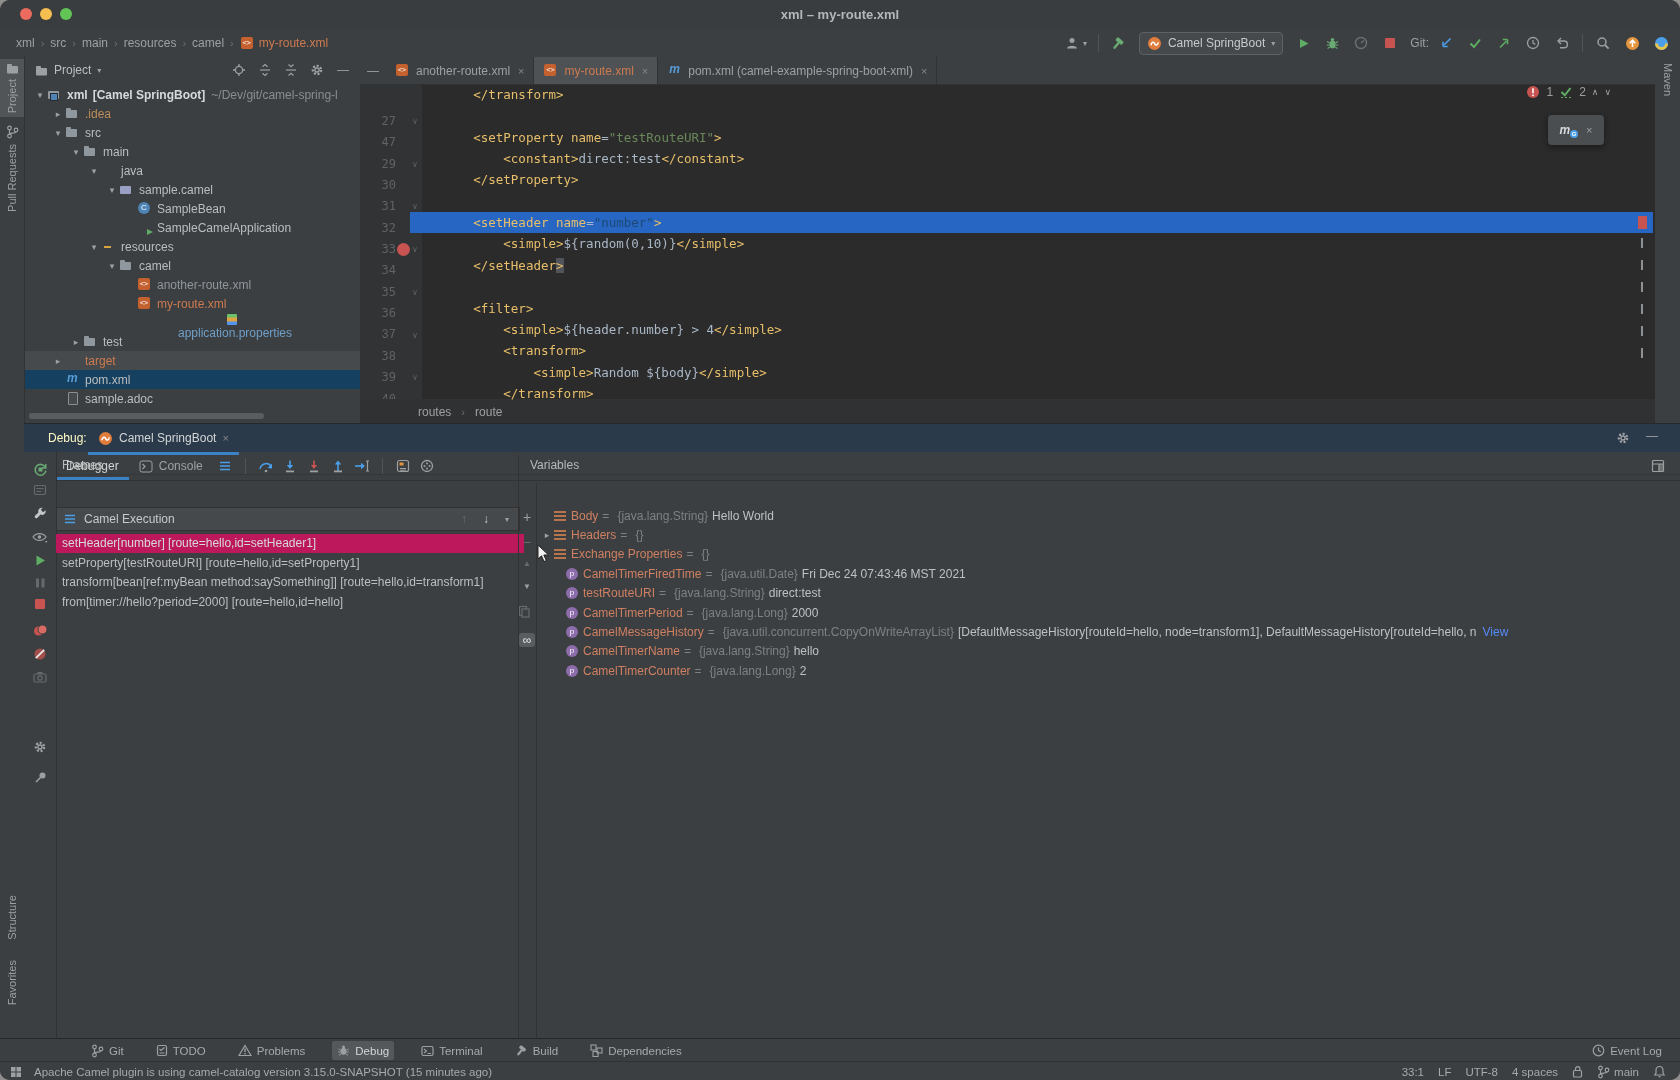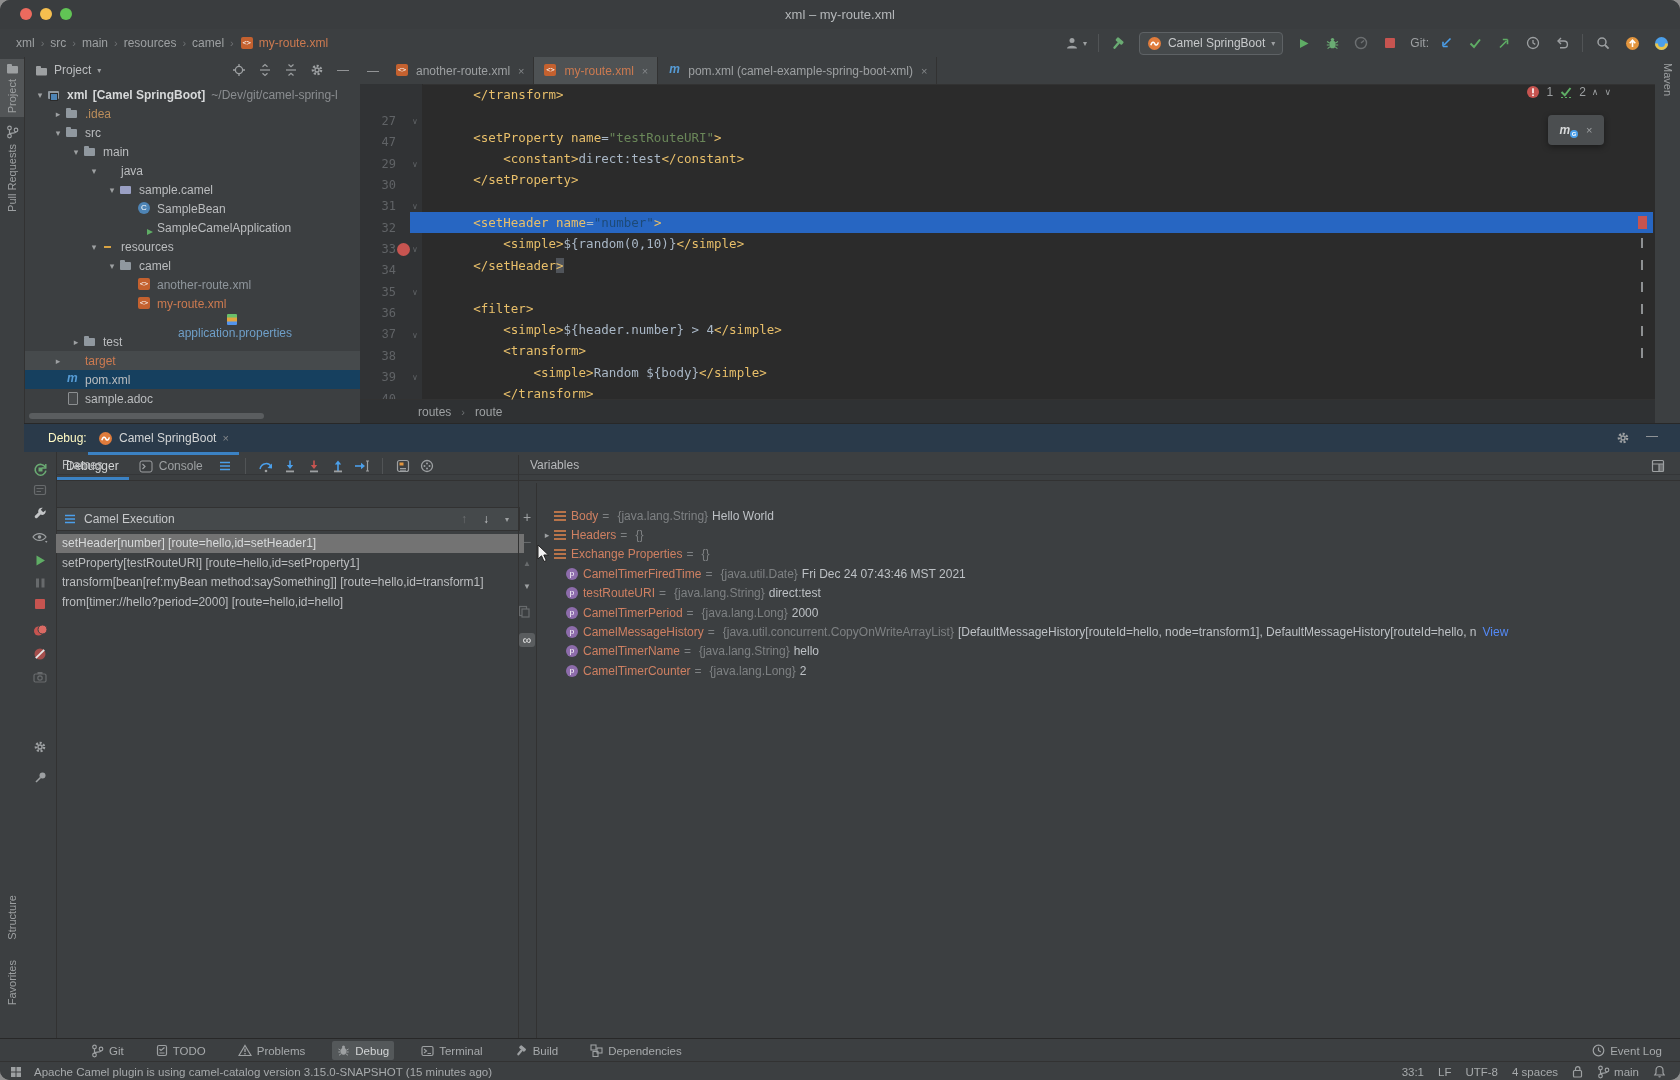--- a/index.html
+++ b/index.html
@@ -1,19 +1,19 @@
 <!DOCTYPE html>
 <html><head>
 <meta charset="utf-8">
 <style>
   html,body{margin:0;padding:0;background:#8e8e8e;width:1680px;height:1080px;font-family:"Liberation Sans",sans-serif;-webkit-font-smoothing:antialiased;}
   #win{position:relative;width:1680px;height:1080px;background:#3c3f41;border-radius:10px;overflow:hidden;font-size:12px;color:#bbbdbf;}
   .abs{position:absolute;}
   
-  #titlebar{position:absolute;left:0;top:0;right:0;height:29px;background:#3a3d3f;border-bottom:6px solid #eab308;}
+  #titlebar{position:absolute;left:0;top:0;right:0;height:29px;background:#3a3d3f;border-bottom:6px solid #eab308;font-weight:bold;}
   .tl{position:absolute;top:8px;width:12px;height:12px;border-radius:50%;}
   #title{position:absolute;left:0;right:0;top:0;height:29px;line-height:29px;text-align:center;color:#b4b7b9;font-size:13px;}
   
   #navbar{position:absolute;left:0;top:29px;right:0;height:28px;background:#3c3f41;border-bottom:1px solid #323232;}
   #crumbs{position:absolute;left:16px;top:0;height:28px;display:flex;align-items:center;gap:6px;color:#9da0a2;}
   .crumb-sep{color:#6e7173;font-size:11px;}
   .crumb-cur{color:#cc7a50;display:flex;align-items:center;gap:4px;}
   #navicons{position:absolute;right:10px;top:0;height:28px;display:flex;align-items:center;gap:11px;}
   .nsep{width:1px;height:18px;background:#515456;}
   #runbox{display:flex;align-items:center;gap:6px;background:#45494b;border:1px solid #5e6265;border-radius:4px;height:21px;padding:0 7px;color:#c7c9cb;}
@@ -83,21 +83,21 @@
   .dtabbtn{height:28px;display:flex;align-items:center;gap:6px;padding:0 10px;color:#9da0a2;}
   .dtabbtn.active{color:#d3d5d6;box-shadow:inset 0 -3px 0 #3b82c4;}
   .tbsep{width:1px;height:16px;background:#515456;margin:0 8px;}
   .tbic{width:24px;height:24px;display:inline-flex;align-items:center;justify-content:center;}
   #dstripe{position:absolute;left:0;top:28px;bottom:0;width:32px;background:#3c3f41;border-right:1px solid #323232;}
   .dsic{position:absolute;left:7px;width:18px;height:18px;display:flex;align-items:center;justify-content:center;}
   #frames{position:absolute;left:32px;top:59px;width:462px;bottom:0;border-right:1px solid #323232;}
   #fheadrow{position:absolute;left:32px;top:31px;width:462px;height:19px;padding-left:6px;display:flex;align-items:center;color:#b6b8ba;border-bottom:1px solid #343638;}
   #threadrow{position:absolute;left:0px;top:24px;width:456px;height:22px;background:#45494b;border:1px solid #323232;display:flex;align-items:center;gap:7px;padding-left:6px;color:#c7c9cb;}
   .frow{position:absolute;left:0;width:462px;height:19px;line-height:19px;padding-left:6px;color:#bcbec0;white-space:nowrap;overflow:hidden;}
-  .frow.sel{background:#737373;color:#d7d9da;}
+  .frow.sel{background:#be185d;color:#d7d9da;}
   #watchcol{position:absolute;left:494px;top:59px;width:18px;bottom:0;border-right:1px solid #323232;}
   .wic{position:absolute;left:0;width:18px;text-align:center;color:#9da0a2;}
   .dim{opacity:.45;}
   #vars{position:absolute;left:512px;top:59px;right:0;bottom:0;}
   #vheadrow{position:absolute;left:494px;top:31px;right:0;height:19px;padding-left:12px;display:flex;align-items:center;color:#b6b8ba;border-bottom:1px solid #343638;}
   .vrow{position:absolute;left:0;right:14px;height:19px;display:flex;align-items:center;white-space:nowrap;overflow:hidden;}
   .vrow .varrow{width:14px;flex:none;color:#9da0a2;font-size:9px;text-align:center;}
   .vname{color:#cf8062;}
   .veq,.vtype{color:#7e8183;margin:0 4px 0 4px;}
   .vval{color:#bdc1c5;overflow:hidden;text-overflow:ellipsis;}

